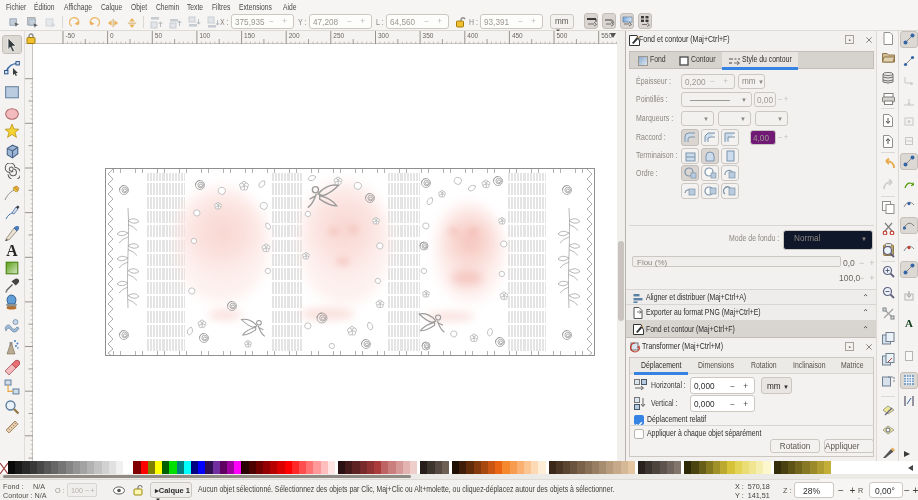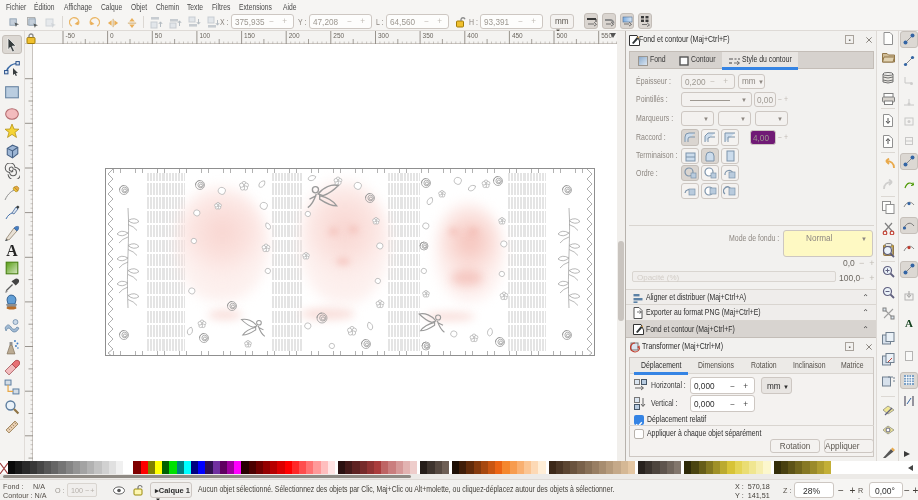--- a/index.html
+++ b/index.html
@@ -922,25 +922,25 @@
         <circle cx="6" cy="6" r="4" fill="#fff" stroke="#7d94ab" stroke-width="1.2"></circle>
         <rect x="7" y="3" width="6" height="6" fill="#b9cbdd" stroke="#7d94ab" stroke-width=".7"></rect>
       </svg></div>
   <div class="btn" style="left:95px;top:152px;width:18px;height:16px"><svg width="14" height="12" style="margin:1px">
         <path d="M2 9 A4 4 0 1 1 8 8" fill="none" stroke="#7d94ab" stroke-width="1.2"></path>
         <rect x="6" y="3" width="6" height="7" fill="#b9cbdd" stroke="#7d94ab" stroke-width=".7"></rect>
       </svg></div>
 
   <div style="position:absolute;left:3px;top:194px;width:245px;height:1px;background:#d9d5d0"></div>
   <div class="lbl" style="position:absolute;left:103px;top:203px;color:#8d8781">Mode de fondu :</div>
-  <div class="inp" style="left:157px;top:199px;width:90px;height:27px;background:#fef9c3;color:#8d8781;padding-left:22px">Normal<span style="position:absolute;right:5px;top:5px;font-size:6px;color:#8d8781">▼</span></div>
-
+  <div class="inp" style="left:157px;top:199px;width:90px;height:20px;background:#0f172a;color:#8d8781;padding-left:10px">Normal<span style="position:absolute;right:5px;top:5px;font-size:6px;color:#8d8781">▼</span></div>
+
+  <div style="position:absolute;left:6px;top:225px;width:209px;height:11px;background:#f0eeec;border:1px solid #cdc7c2;border-radius:2px;font-size:8px;color:#8d8781;padding:1px 0 0 4px">Flou (%)</div>
   <div style="position:absolute;left:217px;top:227px;font-size:8.5px;color:#6d6862">0,0</div>
   <div style="position:absolute;left:233px;top:227px;font-size:9px;color:#c0bbb4;white-space:nowrap">−&nbsp;&nbsp;+</div>
-  <div style="position:absolute;left:6px;top:240px;width:204px;height:11px;background:#f0eeec;border:1px solid #d9d5d0;border-radius:2px;font-size:8px;color:#d2cdc7;padding:1px 0 0 4px">Opacité (%)</div>
   <div style="position:absolute;left:213px;top:242px;font-size:8.5px;color:#6d6862">100,0</div>
   <div style="position:absolute;left:233px;top:242px;font-size:9px;color:#c0bbb4;white-space:nowrap">−&nbsp;&nbsp;+</div>
 
   <div style="position:absolute;left:0px;top:258px;width:251px;height:16px;background:#efedeb;border-top:1px solid #d9d5d0;border-bottom:1px solid #d9d5d0">
     <svg style="position:absolute;left:7px;top:3px" width="10" height="10">
         <rect x="0.5" y="1" width="6" height="2.4" fill="#5b81a5"></rect>
         <rect x="0.5" y="5" width="9" height="2.4" fill="#5b81a5"></rect>
         <rect x="0.5" y="8.4" width="4" height="1.6" fill="#5b81a5"></rect>
       </svg>
     <span style="position:absolute;left:20px;top:3px;font-size:8.2px;color:#2d2d2d" class="cnd">Aligner et distribuer (Maj+Ctrl+A)</span>

